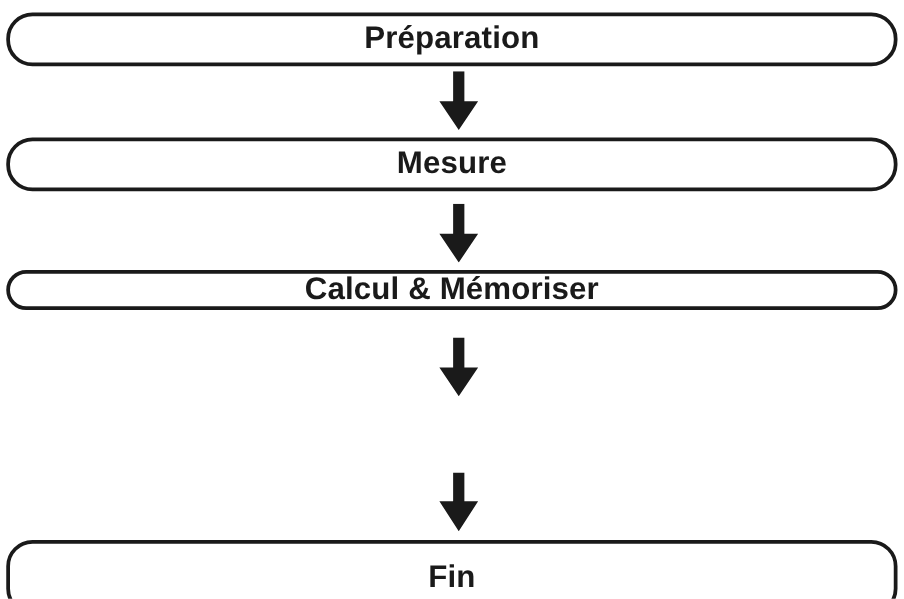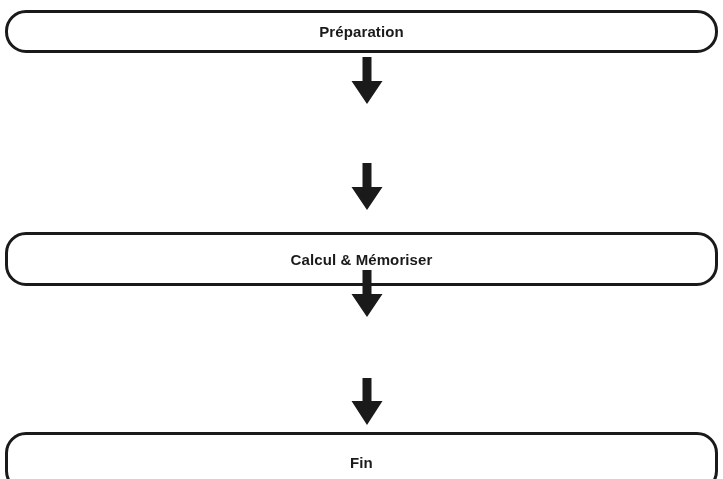--- a/index.html
+++ b/index.html
@@ -32,32 +32,32 @@
     border-radius: 21px;
     background: #ffffff;
     display: flex;
     align-items: center;
     justify-content: center;
   }
 
   .node-label {
     font-family: "Liberation Sans", sans-serif;
     font-weight: bold;
-    font-size: 15px;
+    font-size: 25px;
     line-height: 1;
     letter-spacing: 0.1px;
     color: #1a1a1a;
     white-space: nowrap;
     text-align: center;
     transform: translateY(-0.5px);
   }
 
   .node-1 { top: 10px;  height: 43px; }
   .node-2 { top: 110px; height: 43px; }
-  .node-3 { top: 232px; height: 54px; }
+  .node-3 { top: 216px; height: 32px; }
   .node-4 { top: 324px; height: 43px; }
   .node-5 { top: 432px; height: 60px; }
 
   
   .arrow {
     position: absolute;
     left: 351px;
     width: 32px;
   }
   .arrow svg {
@@ -79,20 +79,23 @@
   <div class="node node-1">
     <span class="node-label">Préparation</span>
   </div>
 
   <div class="arrow arrow-1">
     <svg viewBox="0 0 32 47" preserveAspectRatio="none" aria-hidden="true">
       <path d="M11.5 0 H20.5 V24 H31.5 L16 47 L0.5 24 H11.5 Z" fill="#1a1a1a"></path>
     </svg>
   </div>
 
+  <div class="node node-2">
+    <span class="node-label">Mesure</span>
+  </div>
 
   <div class="arrow arrow-2">
     <svg viewBox="0 0 32 47" preserveAspectRatio="none" aria-hidden="true">
       <path d="M11.5 0 H20.5 V24 H31.5 L16 47 L0.5 24 H11.5 Z" fill="#1a1a1a"></path>
     </svg>
   </div>
 
   <div class="node node-3">
     <span class="node-label">Calcul &amp; Mémoriser</span>
   </div>

